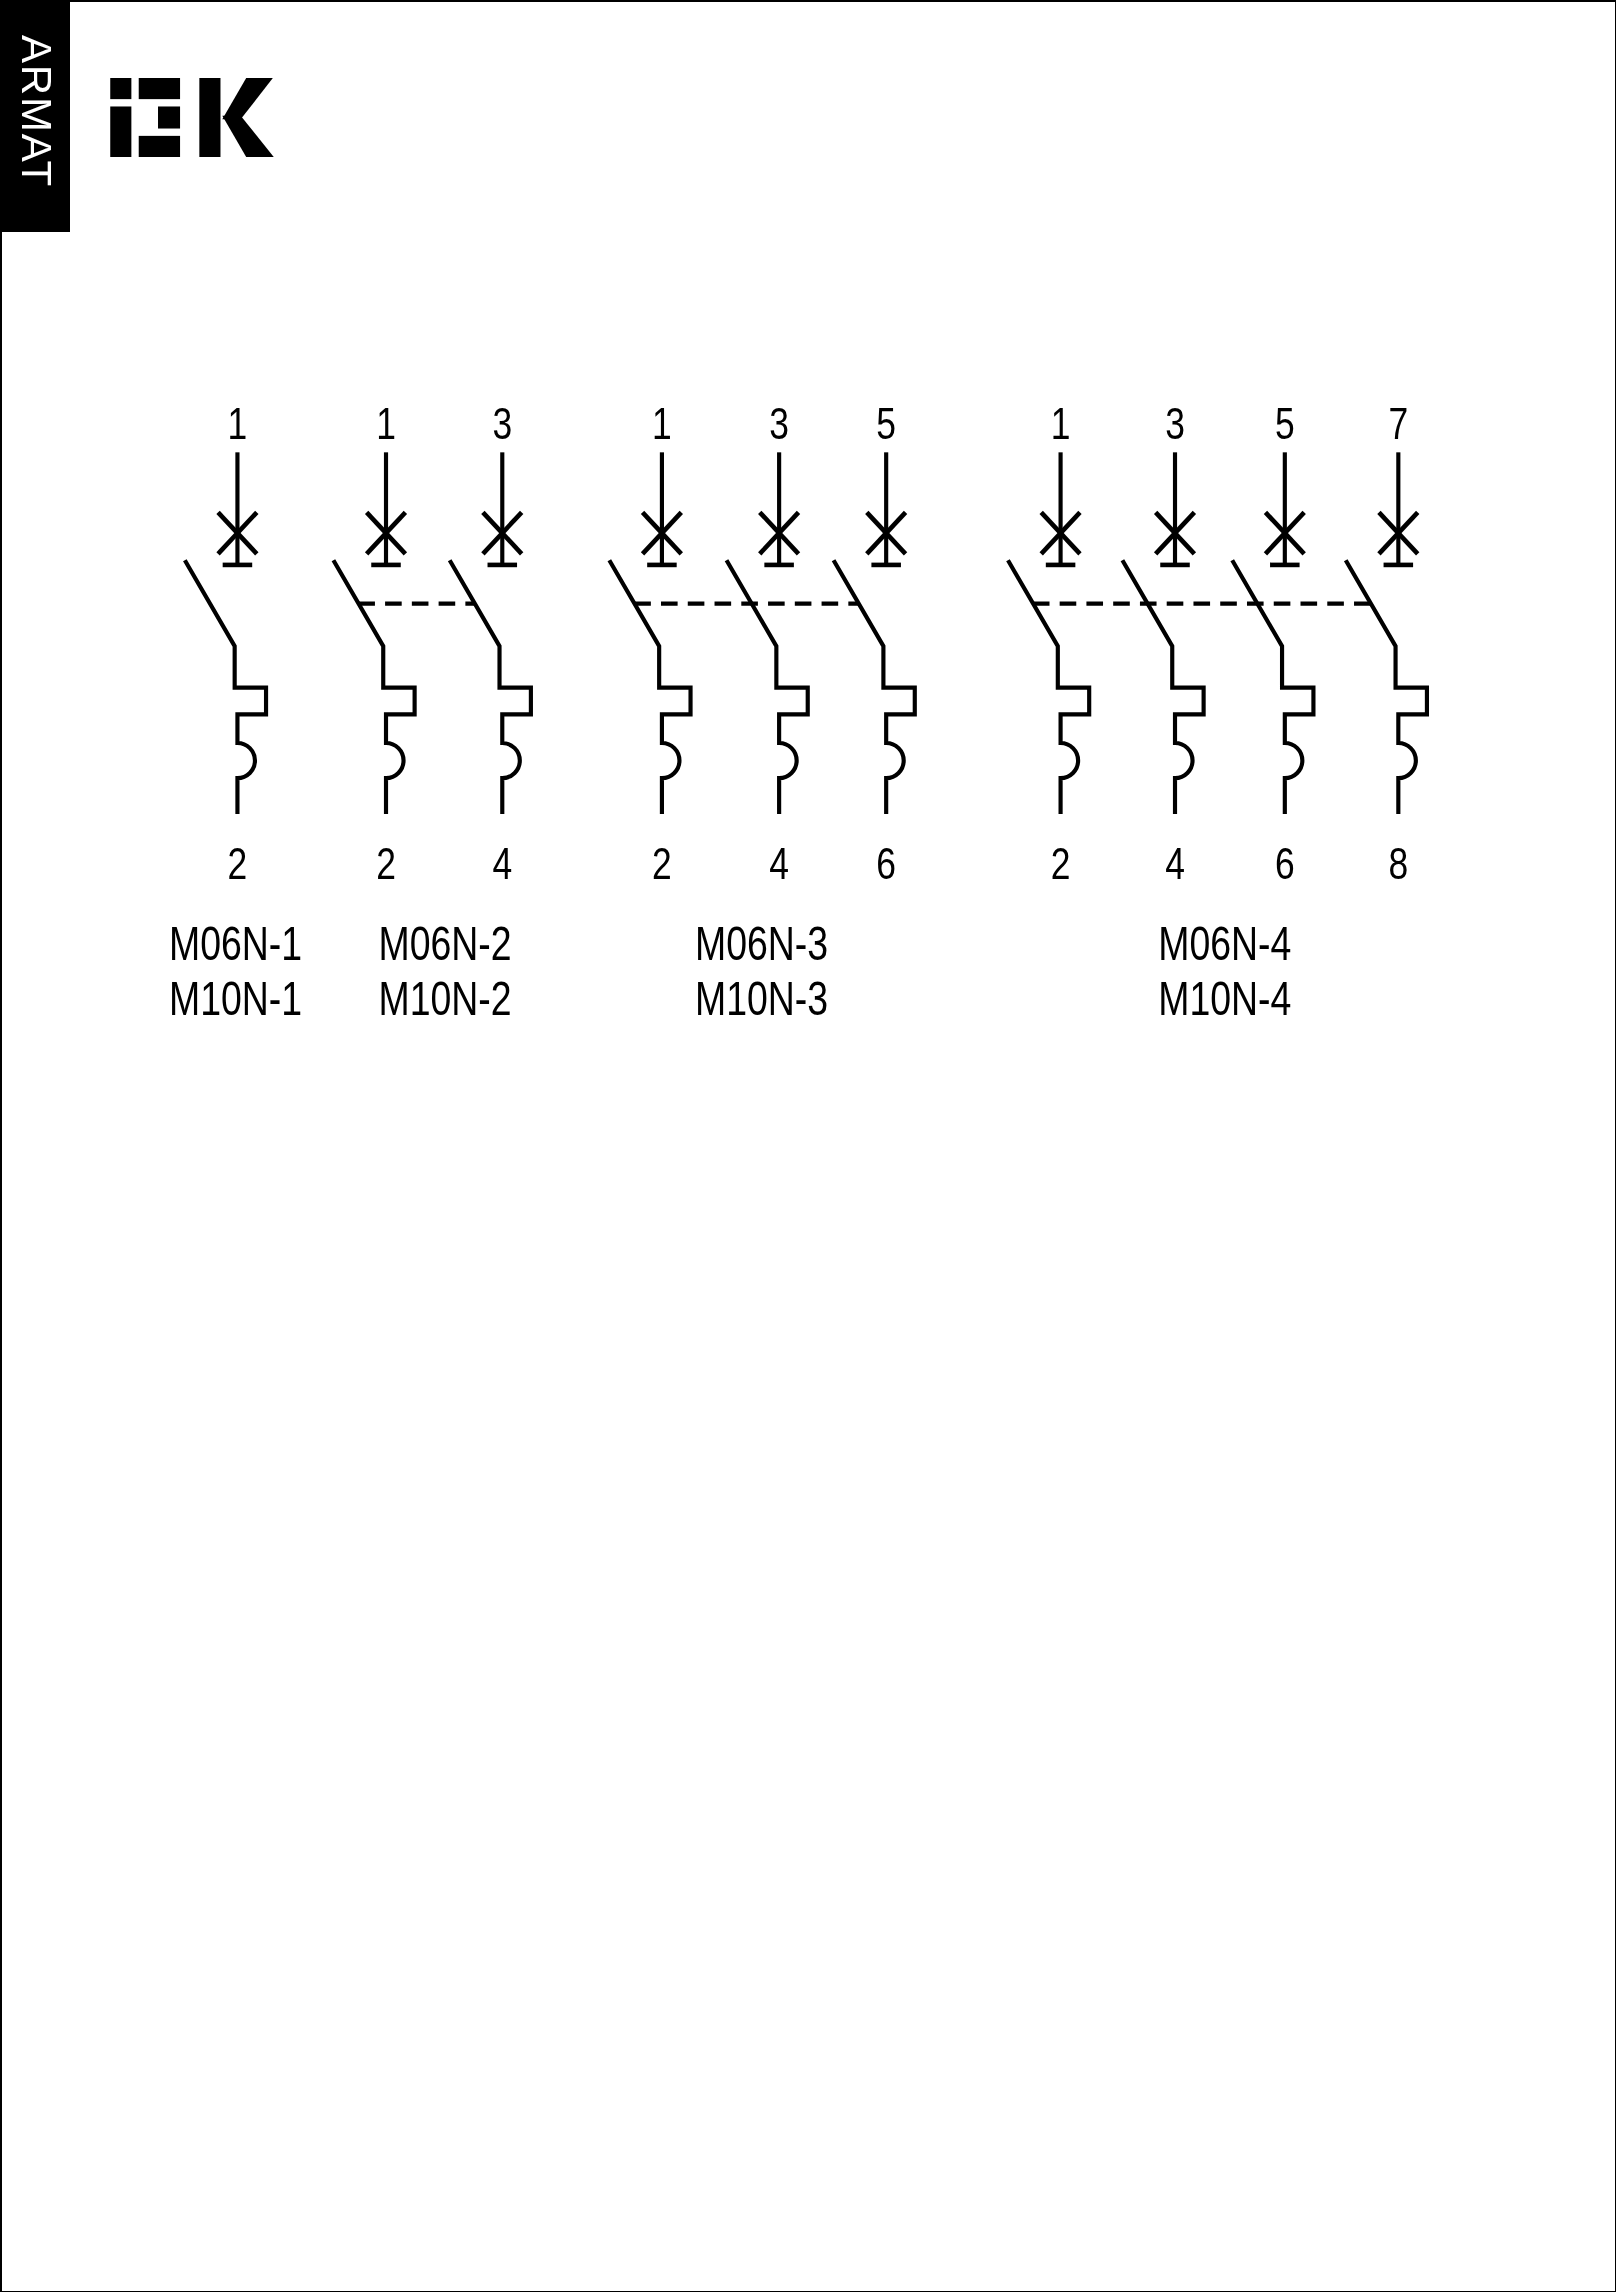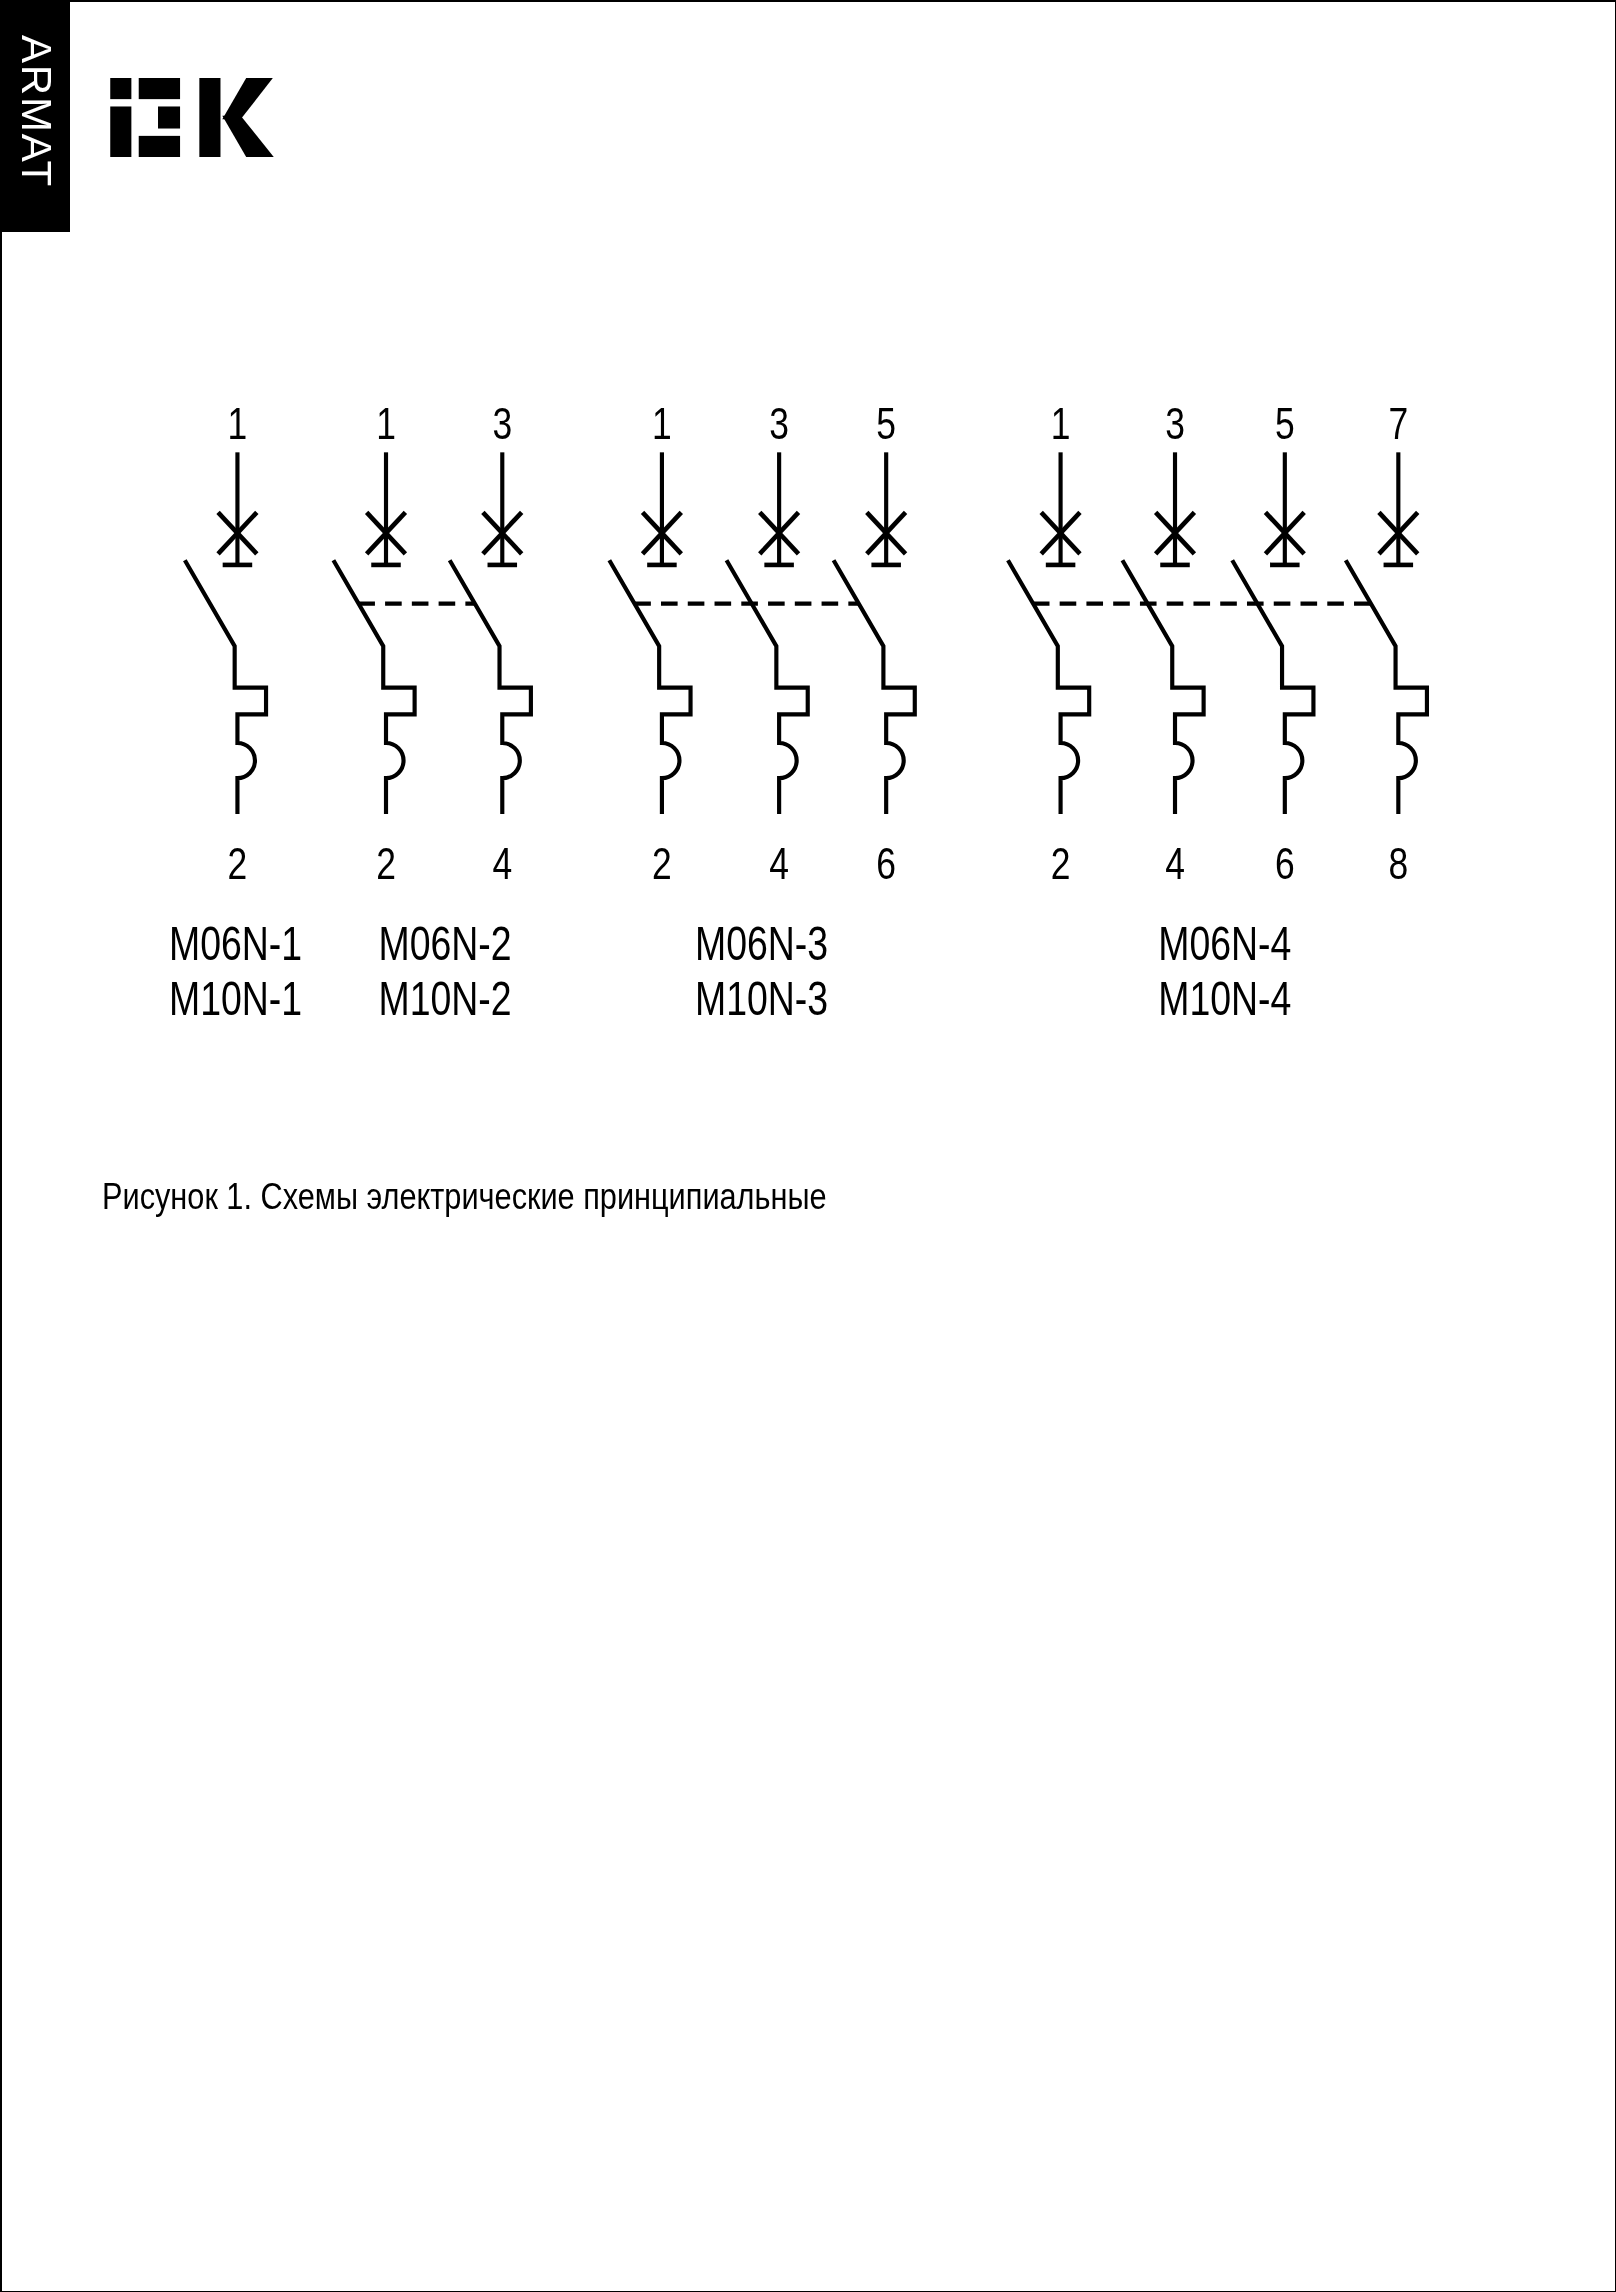--- a/index.html
+++ b/index.html
@@ -154,18 +154,15 @@
       <line x1="1513" y1="488" x2="1513" y2="608" class="st"></line>
       <line x1="1492" y1="553" x2="1534" y2="598" class="stx"></line>
       <line x1="1534" y1="553" x2="1492" y2="598" class="stx"></line>
       <line x1="1497" y1="610" x2="1529" y2="610" class="stx"></line>
       <path d="M 1456 605 L 1510 698 L 1510 743 L 1544 743 L 1544 772 L 1513 772 L 1513 803 A 19 19 0 0 1 1513 841 L 1513 880" class="st"></path>
       <text transform="translate(1513 950) scale(0.8 1)" class="dig">8</text>
       <text transform="translate(1325 1038) scale(0.78 1)" class="lbl">M06N-4</text>
       <text transform="translate(1325 1098) scale(0.78 1)" class="lbl">M10N-4</text>
     </svg>
 
-  <div class="caption">
-    <span class="cond">Рисунок 1. Схемы электрические принципиальные</span>
-  </div>
 
 </div>
 
 
 </body></html>

